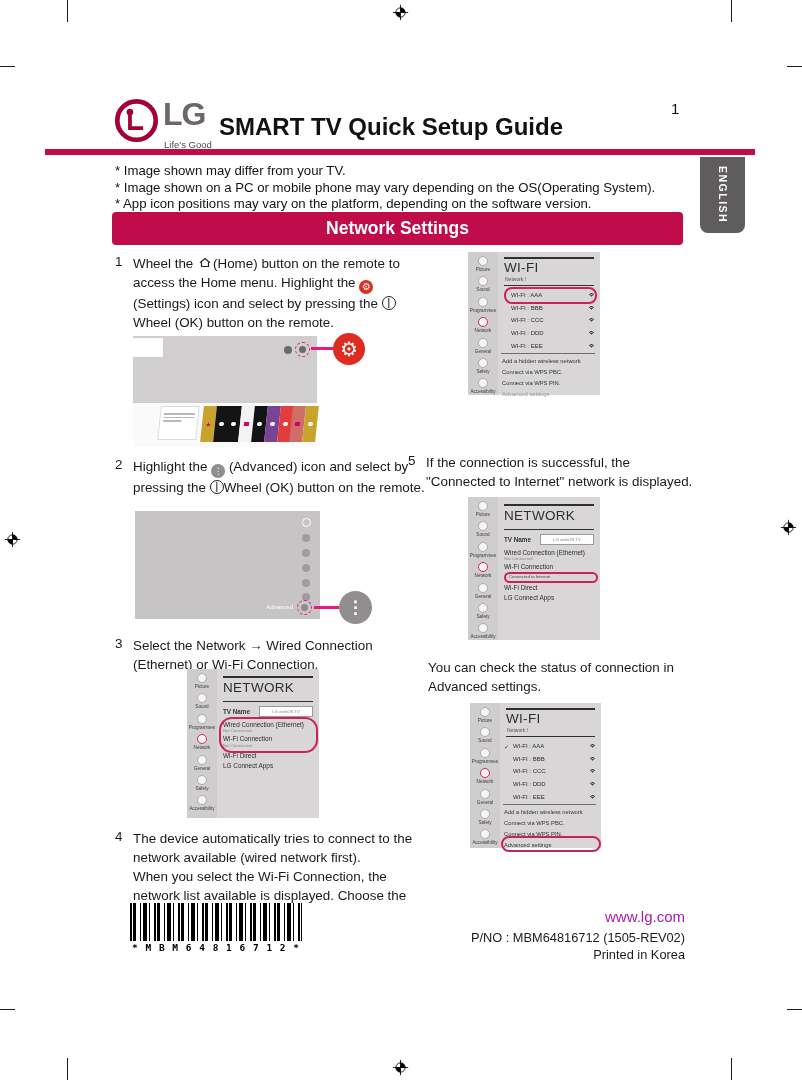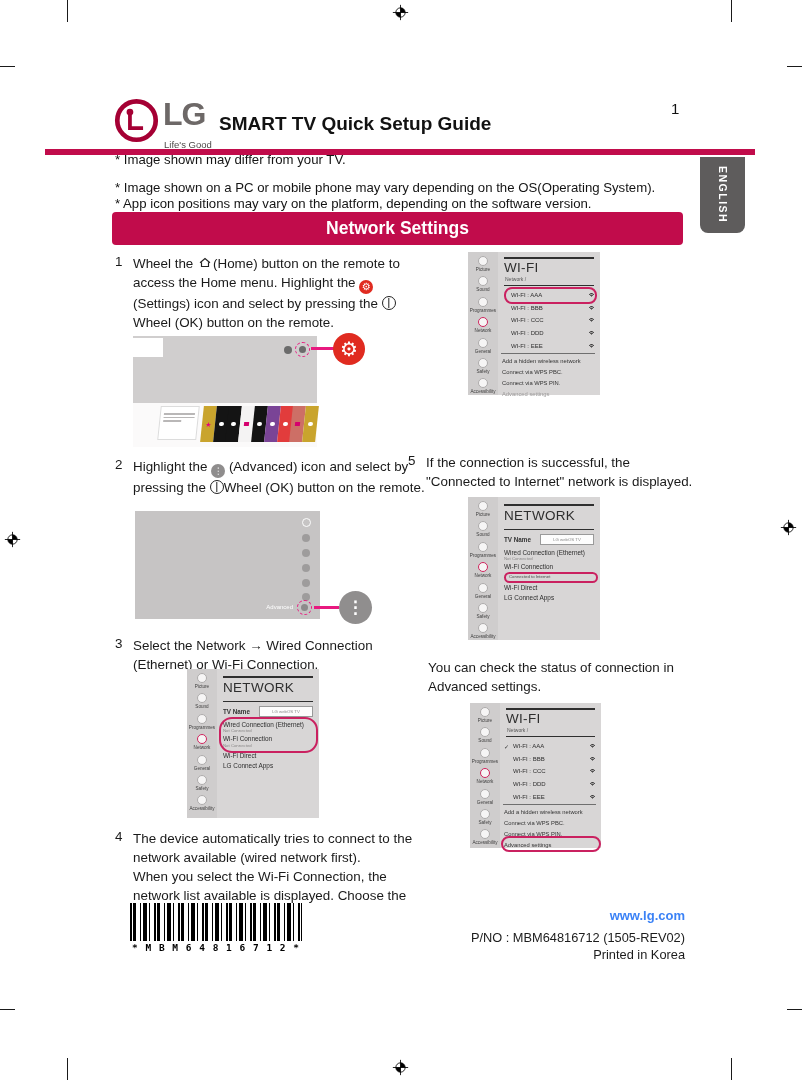--- a/index.html
+++ b/index.html
@@ -8,21 +8,21 @@
   .abs{position:absolute;}
   
   .regline{position:absolute;background:#1a1a1a;}
   .reg-v{width:1px;height:22px;}
   .reg-h{height:1px;width:15px;}
   .crosshair{position:absolute;width:17px;height:17px;}
   
   .lg-emblem{left:114px;top:98px;width:45px;height:45px;}
   .lg-word{left:163px;top:96px;font-size:32px;font-weight:bold;color:#6d6867;letter-spacing:-1px;}
   .lg-tagline{left:164px;top:139px;font-size:9.5px;color:#4e4a49;}
-  .doc-title{left:219px;top:113px;font-size:19px;font-weight:bold;color:#121212;}
+  .doc-title{left:219px;top:113px;font-size:24px;font-weight:bold;color:#121212;}
   .page-num{left:671px;top:100px;font-size:15px;color:#111;}
   .red-rule{left:45px;top:149px;width:710px;height:6px;background:#c10c4b;}
   .note{left:115px;width:600px;font-size:13.2px;color:#141414;}
   .banner{left:112px;top:212px;width:571px;height:33px;background:#c10c4b;border-radius:4px;
           color:#fff;font-size:17.5px;font-weight:bold;text-align:center;line-height:33px;}
   .eng-tab{left:700px;top:157px;width:45px;height:76px;background:#5e5c5c;border-radius:0 0 8px 8px;
            display:flex;align-items:center;justify-content:center;}
   .eng-tab span{writing-mode:vertical-rl;font-size:10.5px;font-weight:bold;color:#fff;letter-spacing:1.5px;}
   
   .step{position:absolute;display:flex;}
@@ -113,21 +113,21 @@
   .dg-line{position:absolute;top:16px;height:3px;background:#72b42c;}
   .dg-c svg{width:20px;height:20px;}
   .dns-txt{font-size:9.5px;font-weight:bold;color:#111;}
   
   .barcode{left:130px;top:903px;width:172px;height:38px;
     background:repeating-linear-gradient(90deg,#000 0 2px,#fff 2px 3px,#000 3px 6px,#fff 6px 10px,
     #000 10px 11px,#fff 11px 13px,#000 13px 17px,#fff 17px 19px,#000 19px 20px,#fff 20px 24px);}
   .barcode-txt{left:130px;top:942px;width:172px;text-align:center;font-family:"DejaVu Sans Mono",monospace;
                font-size:9.5px;font-weight:bold;letter-spacing:1px;color:#000;}
   .f-right{position:absolute;left:400px;width:285px;text-align:right;}
-  .website{top:908px;font-size:13px;font-weight:bold;color:#3b82f6;}
+  .website{top:908px;font-size:15px;font-weight:normal;color:#a21caf;}
   .pno{top:930px;font-size:12.8px;color:#1c1c1c;}
   .printed{top:947px;font-size:12.8px;color:#1c1c1c;}
 </style>
 </head>
 <body>
 
 <svg width="0" height="0" style="position:absolute">
   <symbol id="ic-reg" viewBox="0 0 20 20">
     <circle cx="10" cy="10" r="5.5" fill="none" stroke="#000" stroke-width="1"></circle>
     <path d="M10 1v18M1 10h18" stroke="#000" stroke-width="1" fill="none"></path>
@@ -190,21 +190,21 @@
 
   <svg class="abs lg-emblem">
       <use href="#ic-lg"></use>
     </svg>
   <div class="abs lg-word">LG</div>
   <div class="abs lg-tagline">Life's Good</div>
   <div class="abs doc-title">SMART TV Quick Setup Guide</div>
   <div class="abs page-num">1</div>
   <div class="abs red-rule"></div>
 
-  <div class="abs note" style="top:152px;">* Image shown may differ from your TV.</div>
+  <div class="abs note" style="top:163px;">* Image shown may differ from your TV.</div>
   <div class="abs note" style="top:196px;">* App icon positions may vary on the platform, depending on the software version.</div>
   <div class="abs note" style="top:180px;">* Image shown on a PC or mobile phone may vary depending on the OS(Operating System).</div>
 
   <div class="abs banner">Network Settings</div>
   <div class="abs eng-tab">
       <span>ENGLISH</span>
     </div>
 
   <div class="step" style="left:115px;top:254px;">
     <span class="num">1</span>

